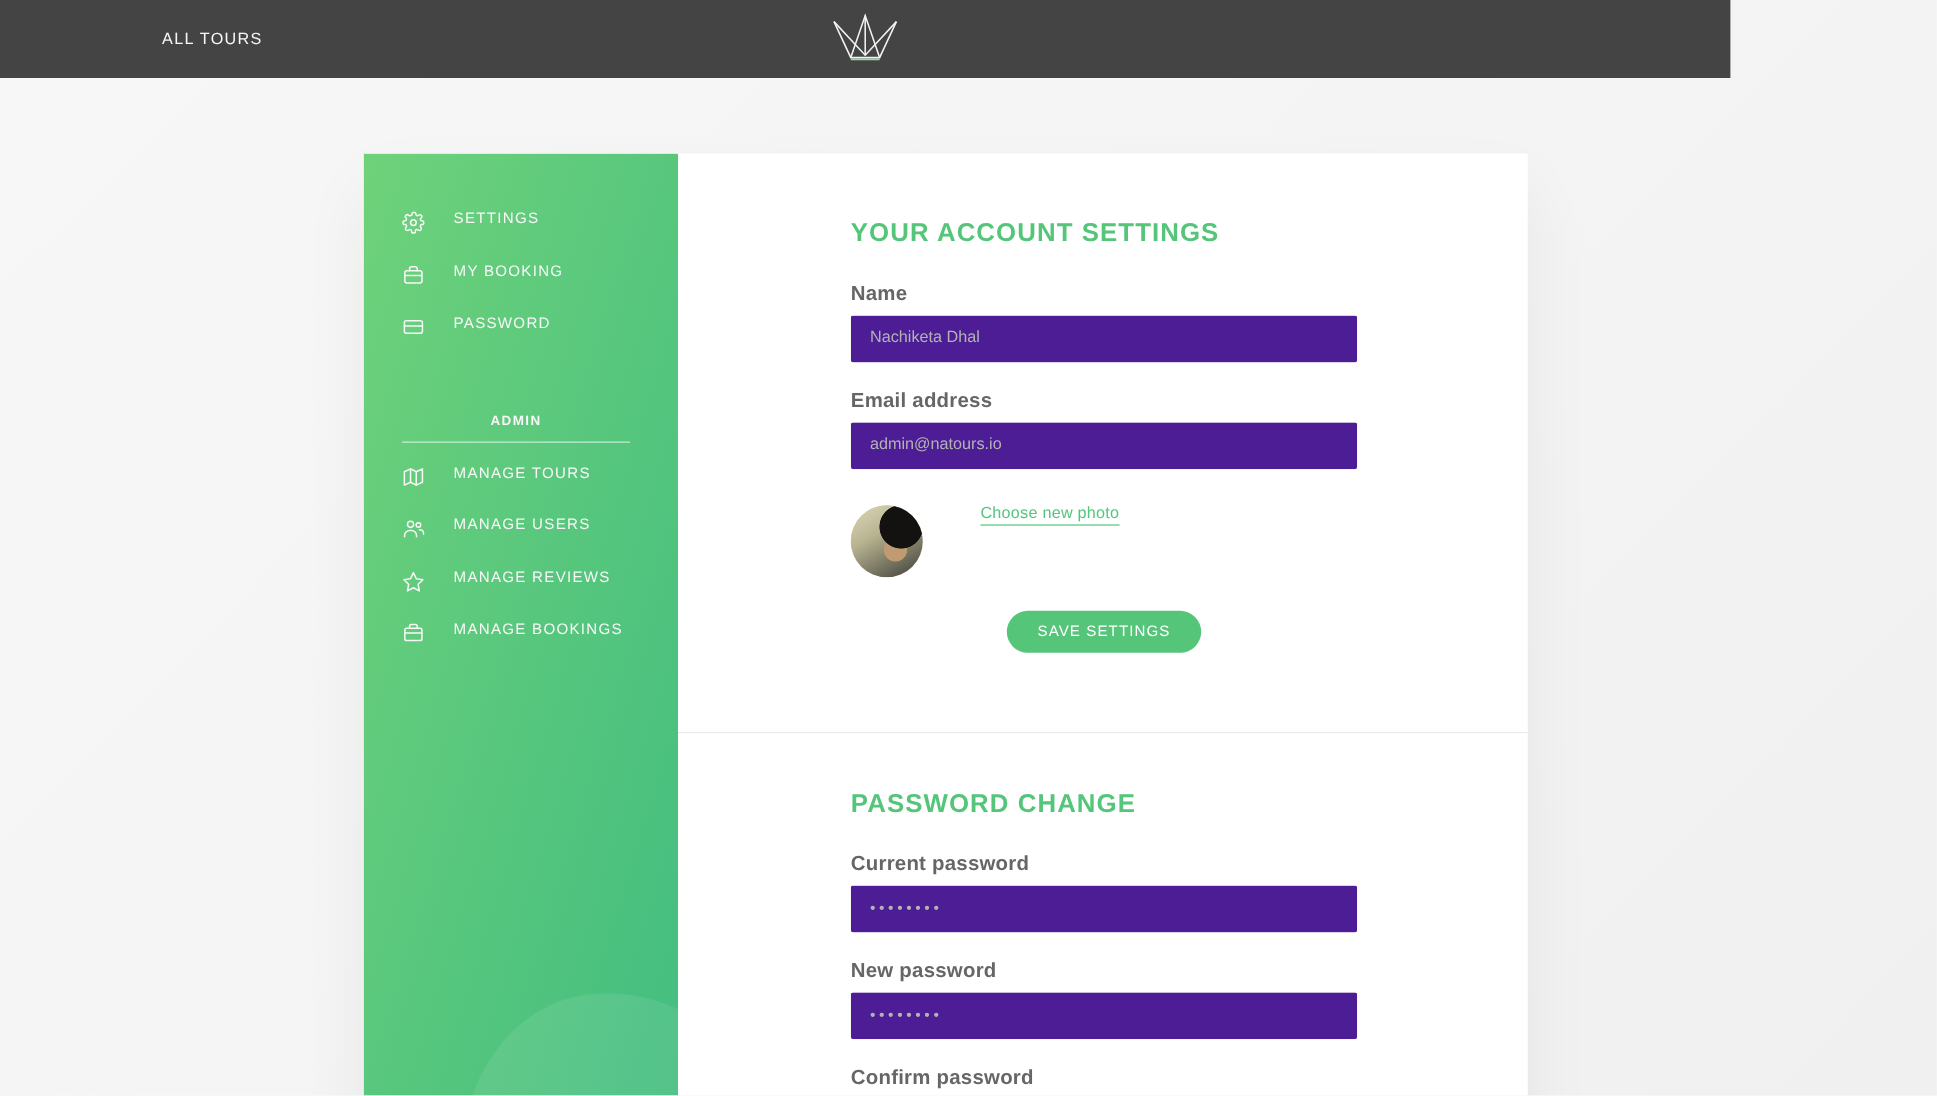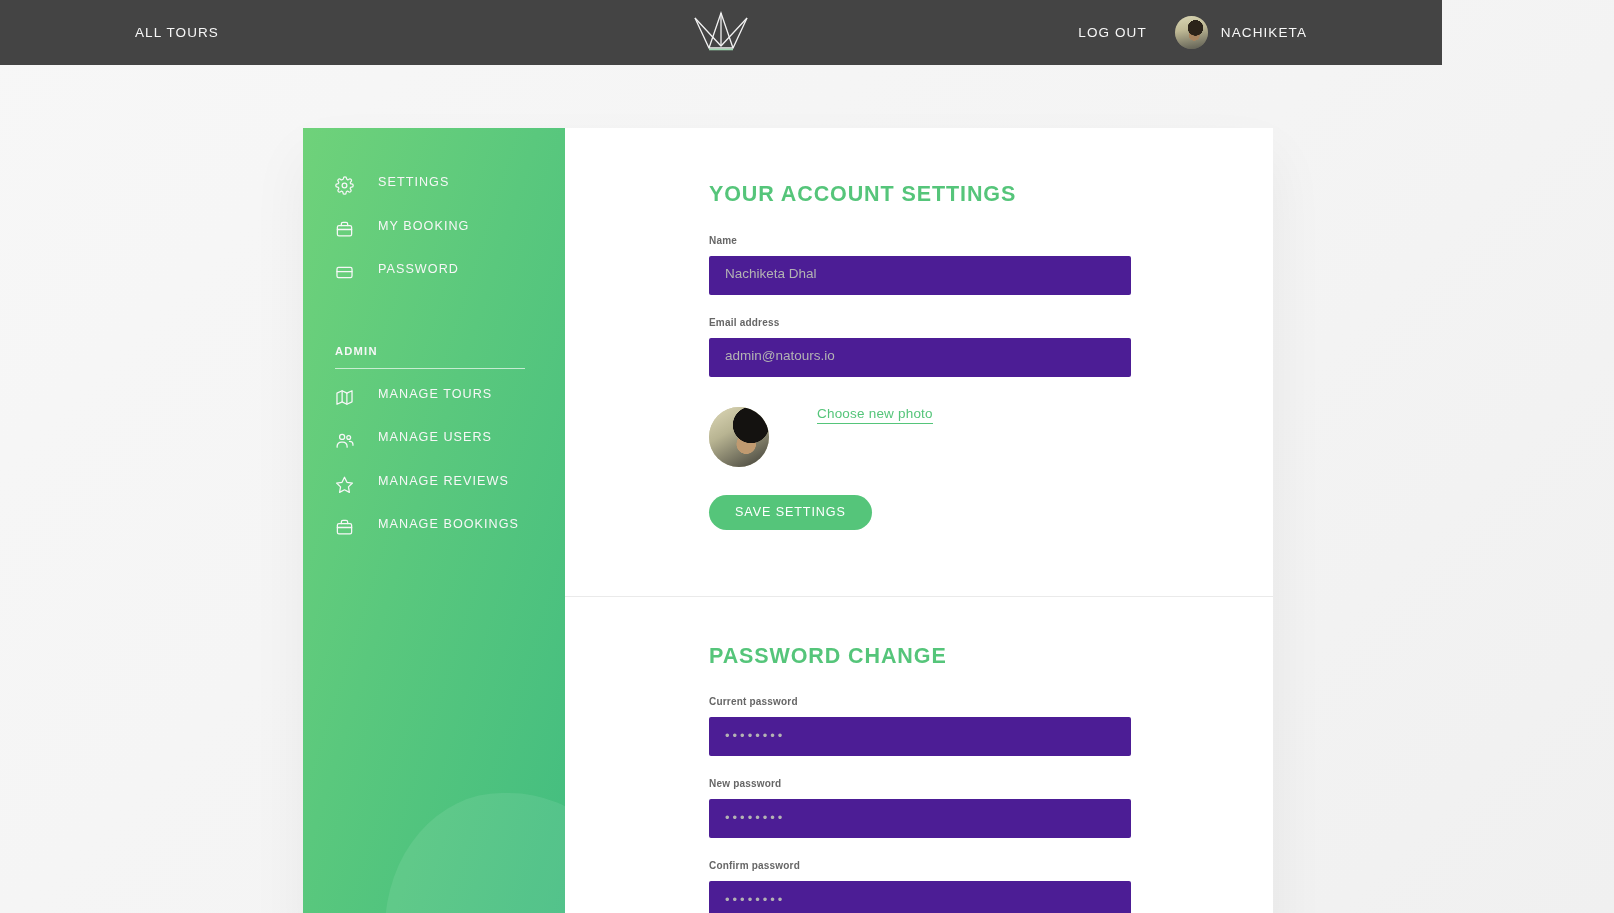--- a/index.html
+++ b/index.html
@@ -156,20 +156,21 @@
   }
   .side-spacer { height: 34px; }
 
   .admin-head {
     position: relative;
     z-index: 2;
     margin: 0 32px 0 32px;
     padding-bottom: 9px;
     border-bottom: 1px solid rgba(255,255,255,0.65);
     width: 190px;
+    text-align: center;
   }
   .admin-head span {
     color: #f7f7f7;
     font-size: 11.2px;
     font-weight: bold;
     letter-spacing: 1.2px;
     line-height: 1;
   }
   .admin-gap { height: 19px; }
 
@@ -194,21 +195,21 @@
     font-weight: bold;
     letter-spacing: 0.9px;
     line-height: 1;
     margin-bottom: 30px;
     white-space: nowrap;
   }
   .form-group { margin-bottom: 23px; }
   .form-label {
     display: block;
     color: #666666;
-    font-size: 10px;
+    font-size: 17px;
     font-weight: bold;
     letter-spacing: 0.2px;
     line-height: 1;
     margin-bottom: 10px;
   }
   .form-input {
     display: block;
     width: 422px;
     height: 39px;
     background: #4c1d95;
@@ -250,21 +251,21 @@
     letter-spacing: 0.2px;
     text-decoration: none;
     border-bottom: 1px solid #55c57a;
     padding-bottom: 3px;
     line-height: 1;
     display: inline-block;
   }
   .btn-row {
     width: 422px;
     display: flex;
-    justify-content: flex-start;
+    justify-content: center;
     margin-top: 28px;
     padding-bottom: 38px;
   }
   .btn-save {
     background: #55c57a;
     color: #ffffff;
     border: none;
     border-radius: 100px;
     padding: 0 26px;
     height: 35px;
@@ -307,29 +308,20 @@
         <g fill="none" stroke="#f2f2f2" stroke-width="1.3" stroke-linejoin="miter">
           <path d="M31 5 L31 38"></path>
           <path d="M5 10 L31 38 L57 10"></path>
           <path d="M5 10 L19 40 L43 40 L57 10"></path>
           <path d="M19 40 L31 5 L43 40"></path>
         </g>
         <path d="M19 41.5 L43 41.5" stroke="#9fd8b0" stroke-width="1.6" fill="none"></path>
       </svg>
     </div>
 
-    <div class="nav-right">
-      <a class="nav-link" href="#">LOG OUT</a>
-      <a class="nav-user" href="#">
-        <span class="nav-user-photo">
-          <span class="face-a"></span>
-        </span>
-        <span class="nav-user-name">NACHIKETA</span>
-      </a>
-    </div>
   </nav>
 
   <main class="card">
 
     <aside class="sidebar">
       <span class="sidebar-blob"></span>
 
       <ul class="side-nav">
 
         <li>

